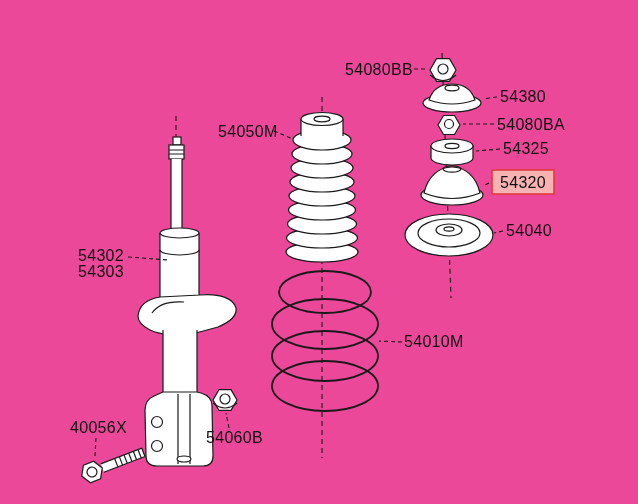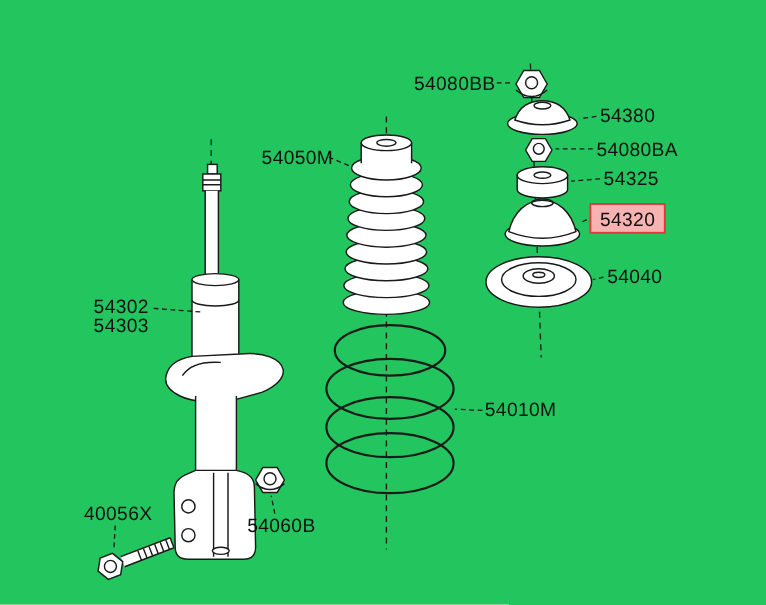--- a/index.html
+++ b/index.html
@@ -1,16 +1,16 @@
 <!DOCTYPE html>
 <html><head>
 <meta charset="utf-8">
 <style>
   html,body{margin:0;padding:0;background:#ffffff;}
-  .stage{position:relative;width:638px;height:504px;background:#22c55e;overflow:hidden;}
+  .stage{position:relative;width:638px;height:504px;background:#ec4899;overflow:hidden;}
   svg{position:absolute;left:0;top:0;}
   .ln{stroke:#1a1a1a;stroke-width:1.2;fill:none;}
   .wh{stroke:#1a1a1a;stroke-width:1.2;fill:#ffffff;}
   .fillonly{fill:#ffffff;stroke:none;}
   .dash{stroke:#1a1a1a;stroke-width:1.1;stroke-dasharray:5 4;fill:none;}
   .lead{stroke:#1a1a1a;stroke-width:1.1;stroke-dasharray:4 3;fill:none;}
   .spring{stroke:#1a1a1a;stroke-width:1.8;fill:none;}
   .lbl{font-family:"Liberation Sans",sans-serif;font-size:16px;fill:#111111;letter-spacing:0.3px;}
   .hl{stroke:#e03a3a;stroke-width:1.6;}
 </style>

